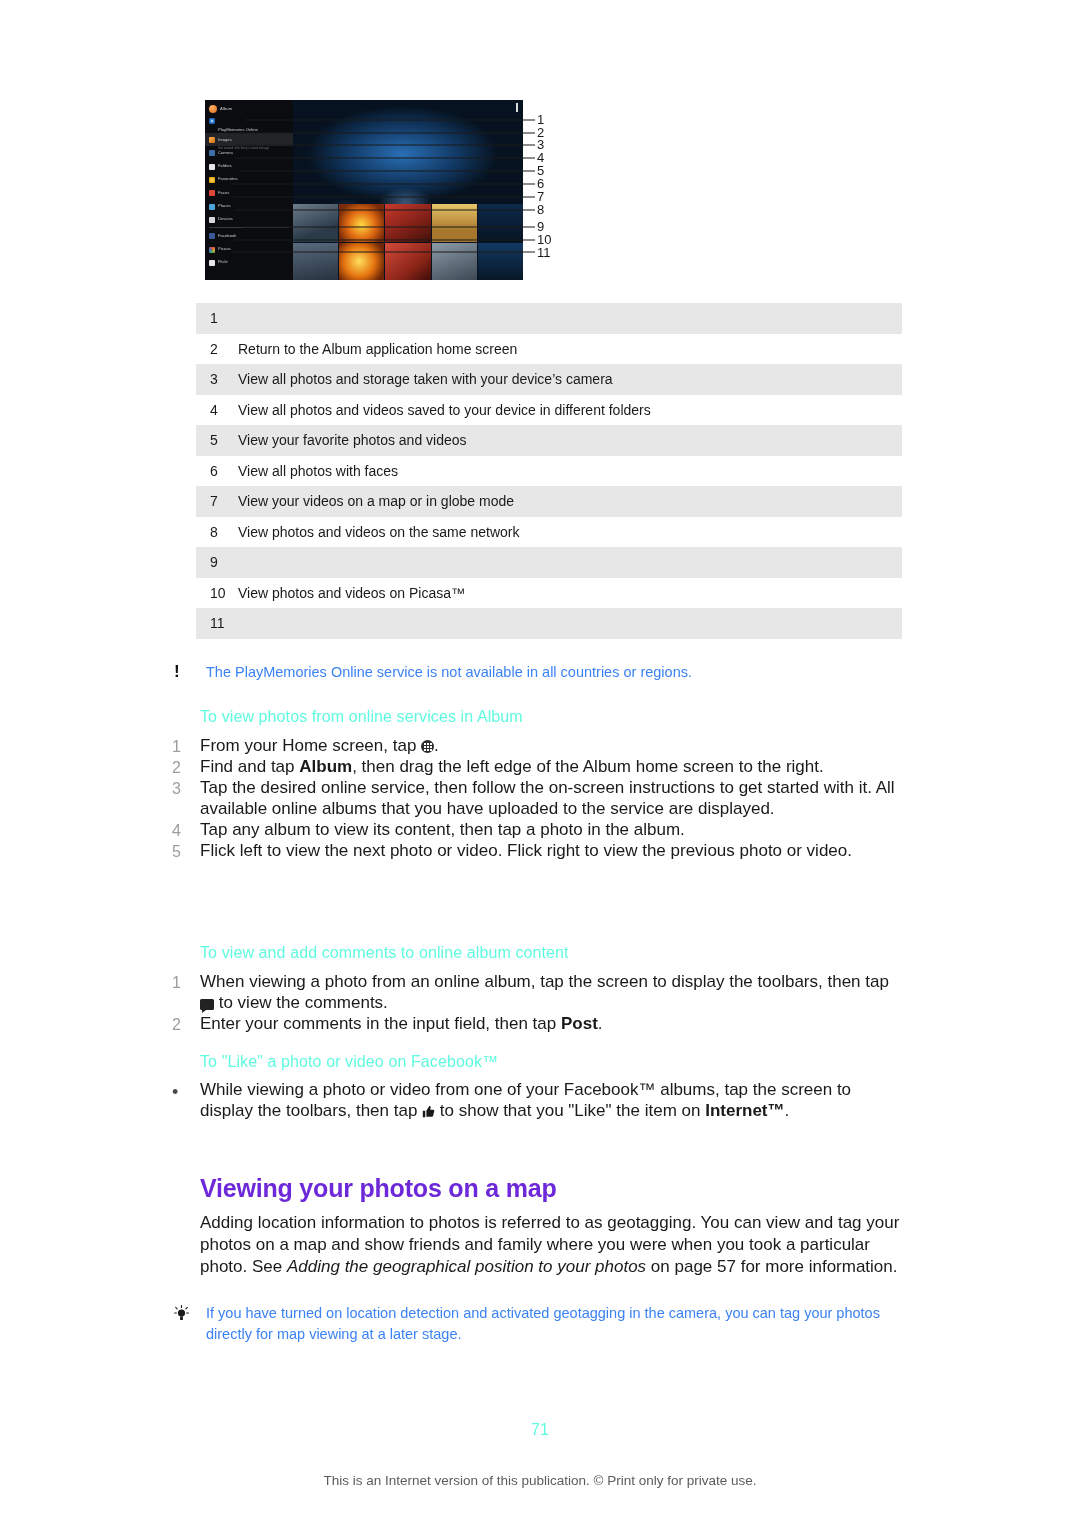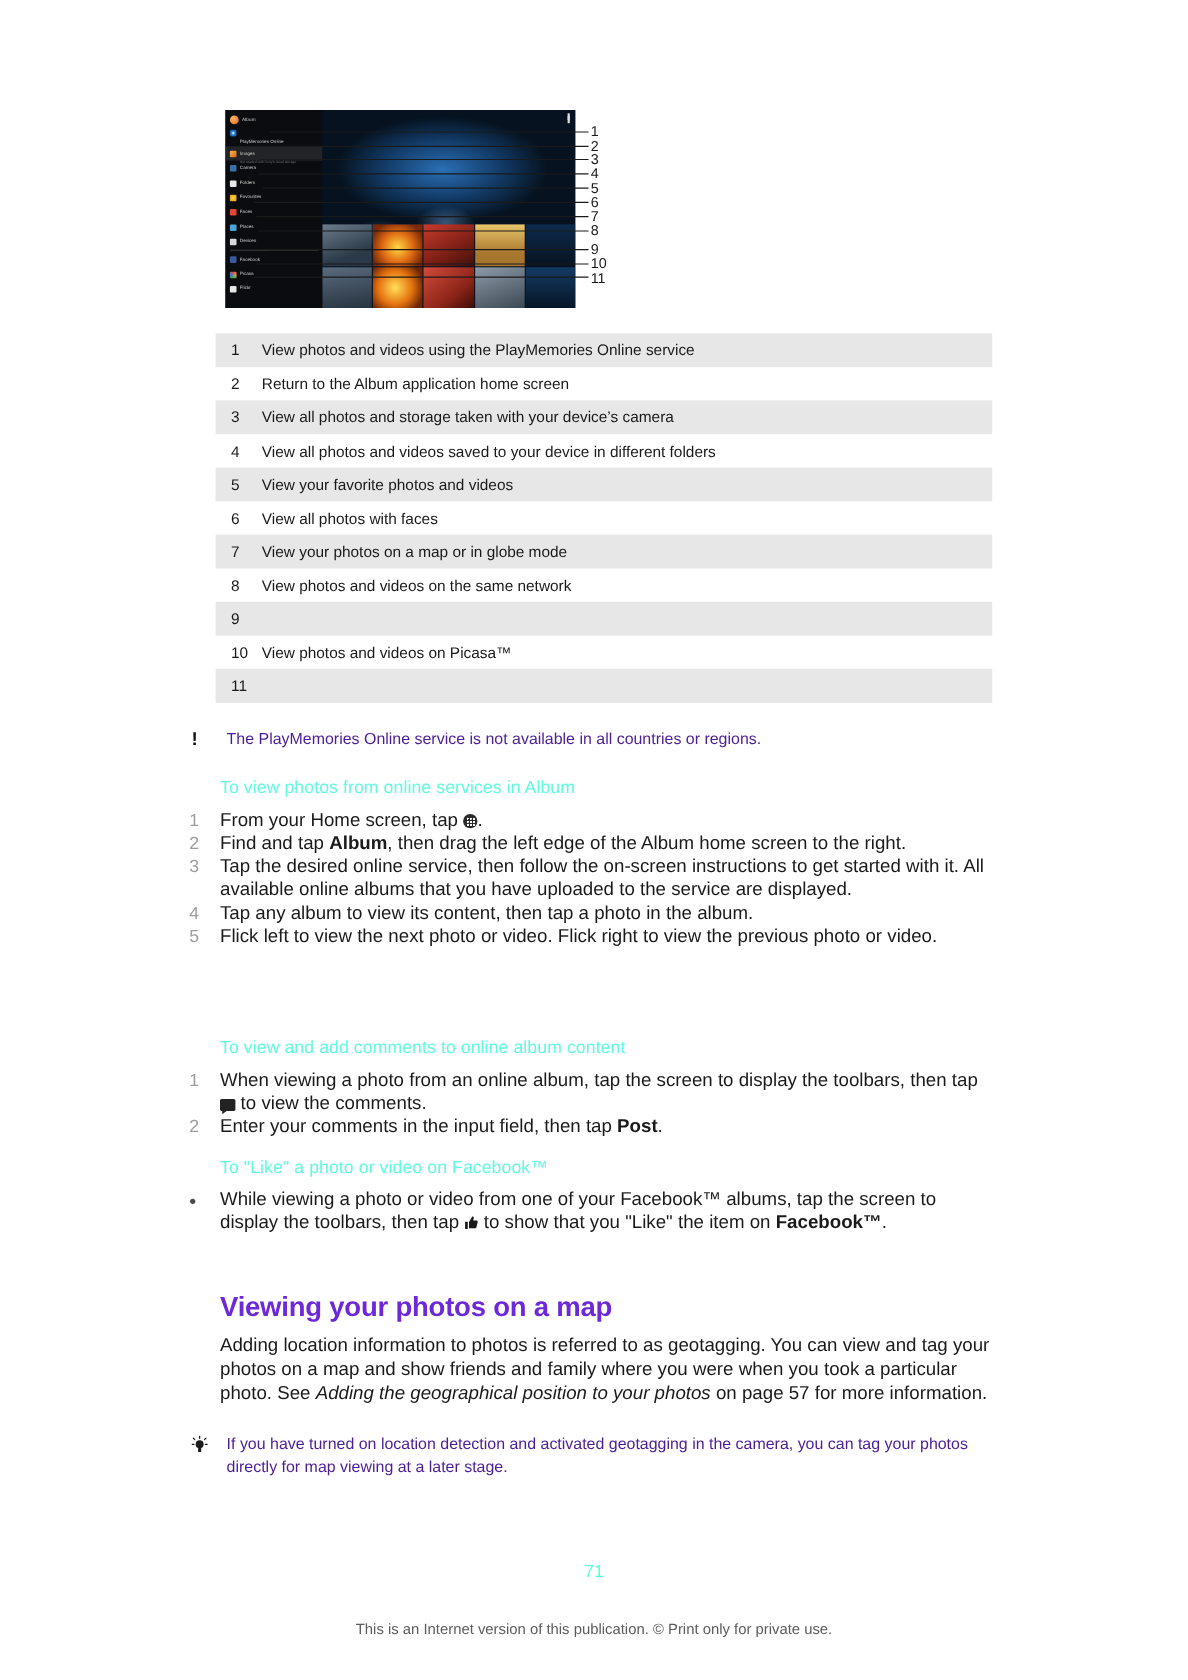--- a/index.html
+++ b/index.html
@@ -201,21 +201,21 @@
     flex: none;
     text-align: left;
     font-size: 17px;
     font-weight: bold;
     line-height: 1.2;
     color: #111;
   }
   .note-text {
     font-size: 14.5px;
     line-height: 1.45;
-    color: #4c1d95;
+    color: #3b82f6;
   }
 
   .sec-head {
     position: absolute;
     left: 200px;
     font-size: 16px;
     color: #5ffbe0;
     letter-spacing: .1px;
   }
 
@@ -438,21 +438,20 @@
     <div class="callout-num" style="top:90px">7</div>
     <div class="callout-num" style="top:103px">8</div>
     <div class="callout-num" style="top:120px">9</div>
     <div class="callout-num" style="top:133px">10</div>
     <div class="callout-num" style="top:146px">11</div>
   </div>
 
   <div class="legend">
     <div class="legend-row odd">
       <div class="legend-num">1</div>
-      <div class="legend-txt">View photos and videos using the PlayMemories Online service</div>
     </div>
     <div class="legend-row even">
       <div class="legend-num">2</div>
       <div class="legend-txt">Return to the Album application home screen</div>
     </div>
     <div class="legend-row odd">
       <div class="legend-num">3</div>
       <div class="legend-txt">View all photos and storage taken with your device’s camera</div>
     </div>
     <div class="legend-row even">
@@ -462,21 +461,21 @@
     <div class="legend-row odd">
       <div class="legend-num">5</div>
       <div class="legend-txt">View your favorite photos and videos</div>
     </div>
     <div class="legend-row even">
       <div class="legend-num">6</div>
       <div class="legend-txt">View all photos with faces</div>
     </div>
     <div class="legend-row odd">
       <div class="legend-num">7</div>
-      <div class="legend-txt">View your photos on a map or in globe mode</div>
+      <div class="legend-txt">View your videos on a map or in globe mode</div>
     </div>
     <div class="legend-row even">
       <div class="legend-num">8</div>
       <div class="legend-txt">View photos and videos on the same network</div>
     </div>
     <div class="legend-row odd">
       <div class="legend-num">9</div>
     </div>
     <div class="legend-row even">
       <div class="legend-num">10</div>
@@ -539,21 +538,21 @@
   </div>
 
   <div class="sec-head" style="top:1053px;">To "Like" a photo or video on Facebook™</div>
 
   <div class="steps" style="top:1080px;">
     <div class="step">
       <div class="step-num" style="font-size:18px;color:#4a4a4a;">•</div>
       <div class="step-txt">
         <span>While viewing a photo or video from one of your Facebook™ albums, tap the screen to display the toolbars, then tap </span><svg class="gl gl-like" viewBox="0 0 16 16">
             <path fill="#1a1a1a" d="M1 7h3v8H1zM5.4 7.2 9 1.2c.9-.2 1.7.4 1.7 1.3l-.5 3.2h3.6c.9 0 1.5.8 1.3 1.6l-1.4 5.9c-.2.7-.8 1.2-1.5 1.2H5.4z"></path>
-          </svg><span> to show that you "Like" the item on </span><b>Facebook™</b><span>.</span>
+          </svg><span> to show that you "Like" the item on </span><b>Internet™</b><span>.</span>
       </div>
     </div>
   </div>
 
   <h2 class="h2" style="top:1174px; margin:0;">Viewing your photos on a map</h2>
 
   <div class="para" style="top:1212px;">
     <span>Adding location information to photos is referred to as geotagging. You can view and tag your photos on a map and show friends and family where you were when you took a particular photo. See </span><i>Adding the geographical position to your photos</i><span> on page 57 for more information.</span>
   </div>
 

